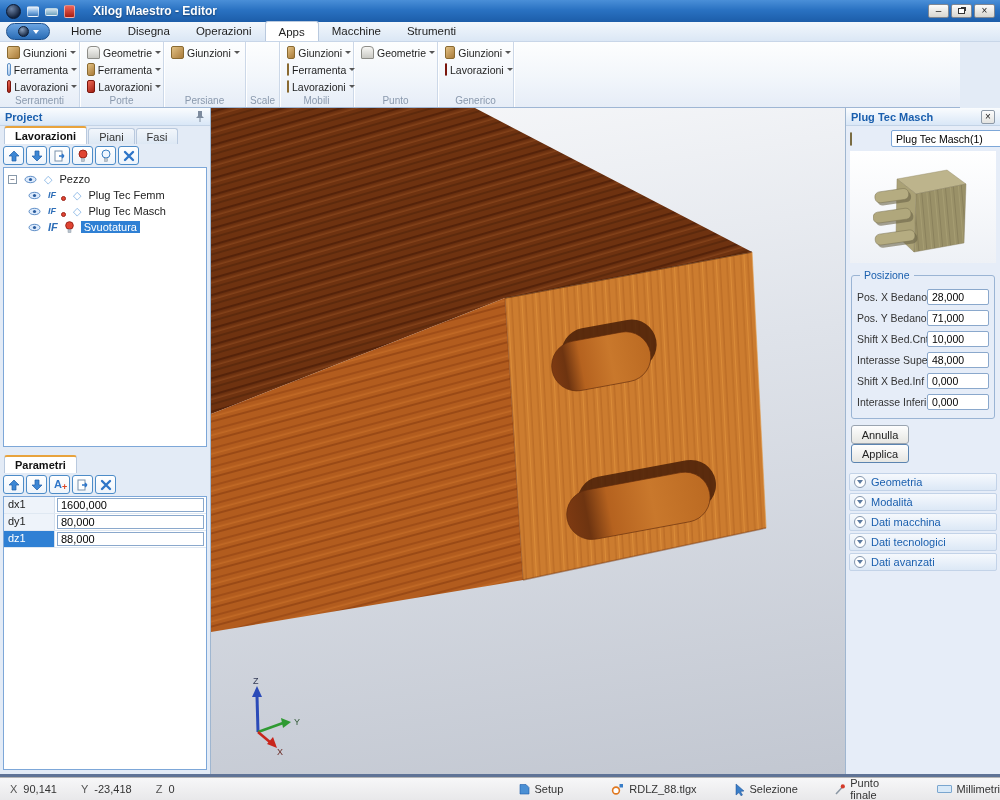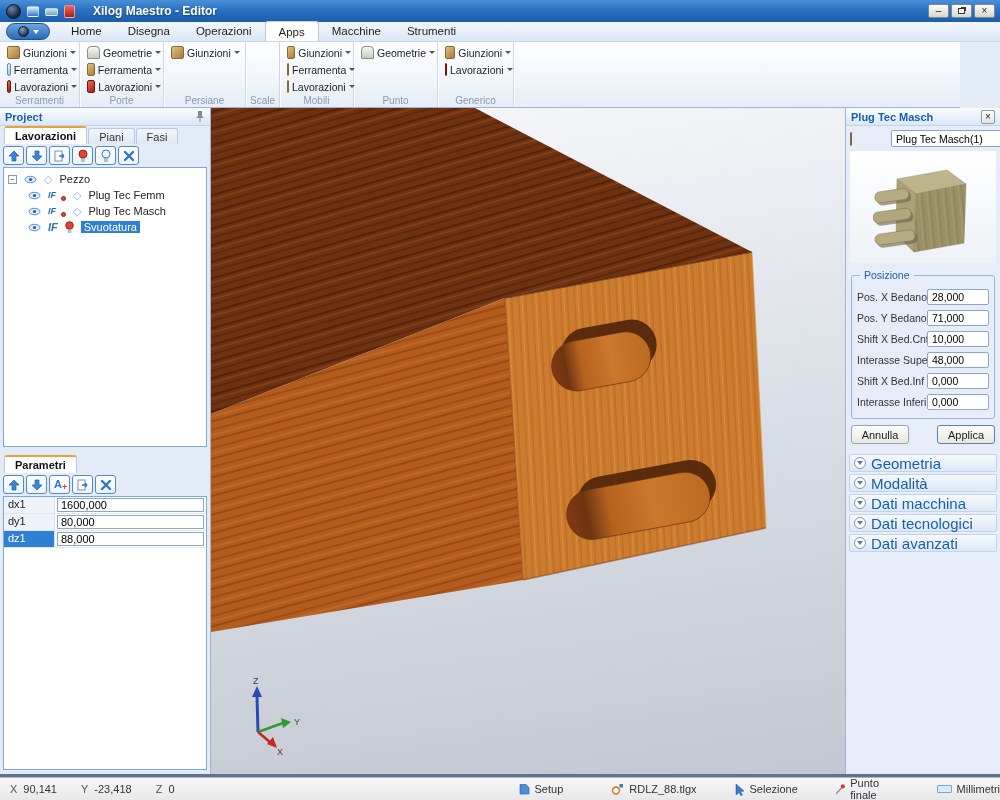--- a/index.html
+++ b/index.html
@@ -89,30 +89,30 @@
   .name-input { flex:1; height:17px; border:1px solid #7da7d8; border-radius:2px; font-size:10.5px; padding-left:4px; font-family:"Liberation Sans",sans-serif;margin-left:36px; }
   .helpbtn { width:15px; height:15px; border-radius:50%; background:radial-gradient(circle at 35% 30%, #8cbcf0, #2e6db6); border:1px solid #1d5ba8;
     color:#fff; font-size:10px; font-weight:bold; text-align:center; line-height:14px; }
   .helpbtn::before { content:"?"; }
   .preview { height:112px; margin:2px 4px; background:linear-gradient(#ffffff,#eef1f6); display:flex; align-items:center; justify-content:center; }
   .fieldset { position:relative; margin:10px 5px 0 5px; border:1px solid #9ab4d4; border-radius:3px; padding:10px 5px 6px 5px; }
   .legend { position:absolute; top:-7px; left:8px; background:#e6edf8; padding:0 4px; font-size:10.5px; color:#1a5fae; }
   .frow { display:flex; align-items:center; height:21px;justify-content:flex-end; }
   .flabel { flex:1; font-size:10.5px; color:#333; white-space:nowrap; overflow:hidden; }
   .finput { width:62px; height:16px; border:1px solid #8aa8cc; border-radius:2px; font-size:10.5px; padding-left:4px; font-family:"Liberation Sans",sans-serif; }
-  .btnrow { display:flex; justify-content:space-between; padding:6px 5px 2px 5px; }
+  .btnrow { display:flex; justify-content:space-between; padding:6px 5px 2px 5px;flex-direction:column; }
   .pbtn { width:58px; height:19px; background:linear-gradient(#fefefe,#e6e6e2); border:1px solid #9aa4b0; border-radius:3px; font-size:11px; color:#222;
     font-family:"Liberation Sans",sans-serif; }
   .pbtn.default { border-color:#5b84b0; }
   .accordion { margin-top:6px; }
   .acc { height:18px; margin:2px 3px 0 3px; background:linear-gradient(#f6f9fd,#dce8f6); border:1px solid #c3d3e8; border-radius:2px;
     display:flex; align-items:center; gap:5px; padding-left:4px; }
   .accchev { width:12px; height:12px; border:1px solid #8496ad; border-radius:50%; background:#fff; display:flex; align-items:center; justify-content:center; }
   .accchev i { width:0; height:0; border-left:3px solid transparent; border-right:3px solid transparent; border-top:4px solid #5b7aa0; }
-  .acclabel { font-size:15px; color:#1a5fae; }
+  .acclabel { font-size:11px; color:#1a5fae; }
 
   
   .statusbar { position:absolute; left:0; top:777px; width:1000px; height:23px;
     background:linear-gradient(#f7f7f8,#e8e8ea); border-top:1px solid #b5b5b5; display:flex; align-items:center; font-size:11px; color:#333; }
   .coord { display:flex; gap:6px; margin-right:34px; }
   .coord b { font-weight:normal; color:#555; }
   .sbitem { display:flex; align-items:center; gap:5px; }
   .ruler-ic { width:15px; height:8px; background:#d8e9f8; border:1px solid #7aa6cf; border-radius:1px; }
 </style>
 </head>

